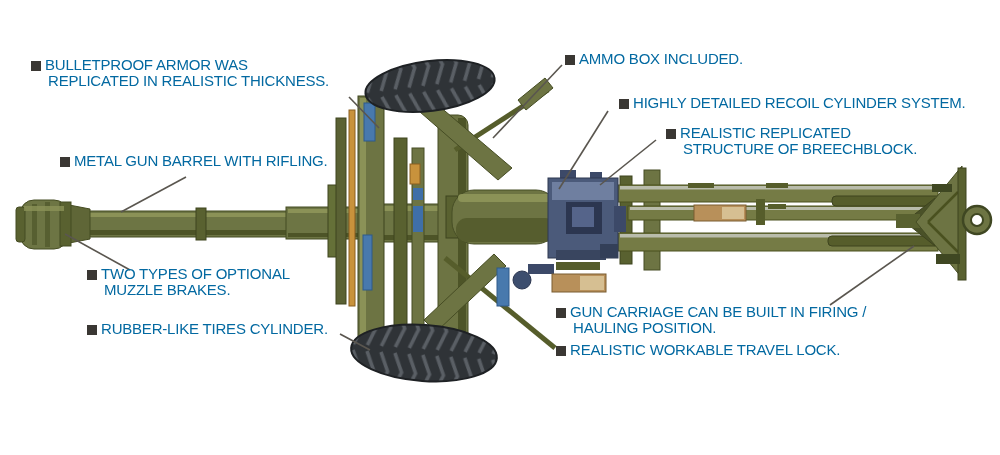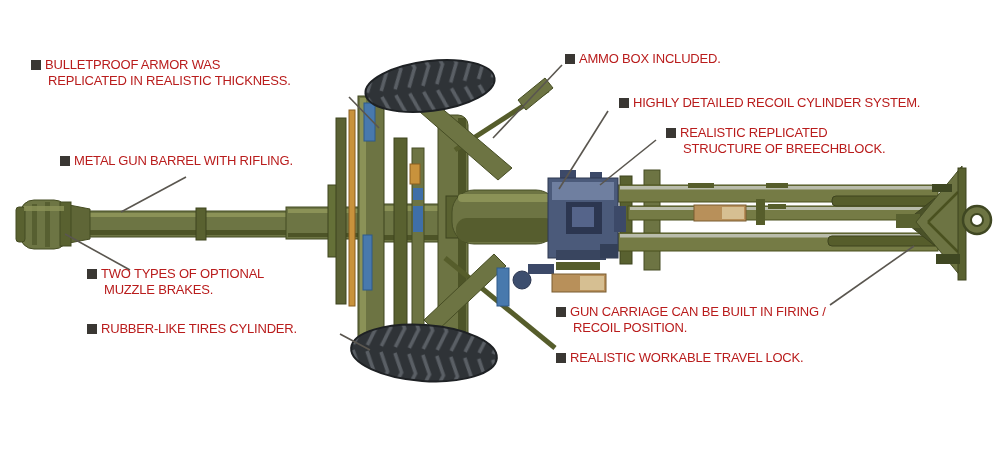--- a/index.html
+++ b/index.html
@@ -3,22 +3,22 @@
 <meta charset="utf-8">
 <style>
   * { margin:0; padding:0; box-sizing:border-box; }
   html,body { background:#ffffff; }
   .stage {
     position:relative; width:1000px; height:455px; background:#ffffff;
     overflow:hidden; font-family:"Liberation Sans", sans-serif;
   }
   .illustration { position:absolute; left:0; top:0; width:1000px; height:455px; }
   .callout {
-    position:absolute; font-size:13px; line-height:16px; letter-spacing:-0.2px;
-    color:#b91c1c; white-space:nowrap; font-weight:400;
+    position:absolute; font-size:15px; line-height:16px; letter-spacing:-0.2px;
+    color:#0369a1; white-space:nowrap; font-weight:400;
   }
   .sq {
     display:inline-block; width:10px; height:10px; background:#3a3733;
     margin-right:4px; vertical-align:-1px;
   }
   .l2 { padding-left:17px; }
   .l2:empty { display:none; }
 </style>
 </head>
 <body>
@@ -205,21 +205,21 @@
     <div class="l2">MUZZLE BRAKES.</div>
   </div>
 
   <div class="callout" style="left:87px; top:321px;">
     <div class="l1"><span class="sq"></span><span>RUBBER-LIKE TIRES CYLINDER.</span></div>
 
   </div>
 
   <div class="callout" style="left:556px; top:304px;">
     <div class="l1"><span class="sq"></span><span>GUN CARRIAGE CAN BE BUILT IN FIRING /</span></div>
-    <div class="l2">RECOIL POSITION.</div>
-  </div>
-
-  <div class="callout" style="left:556px; top:342px;margin-top:8px;">
+    <div class="l2">HAULING POSITION.</div>
+  </div>
+
+  <div class="callout" style="left:556px; top:342px;">
     <div class="l1"><span class="sq"></span><span>REALISTIC WORKABLE TRAVEL LOCK.</span></div>
 
   </div>
 
 </div>
 
 </body></html>

